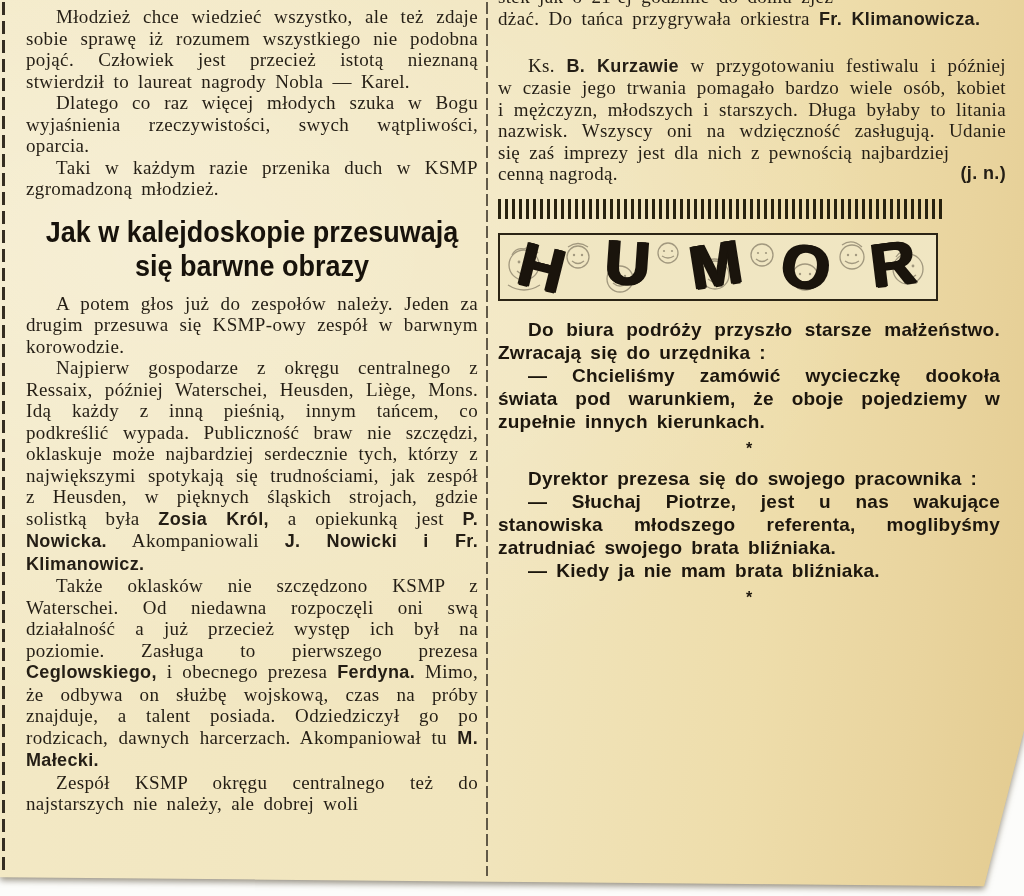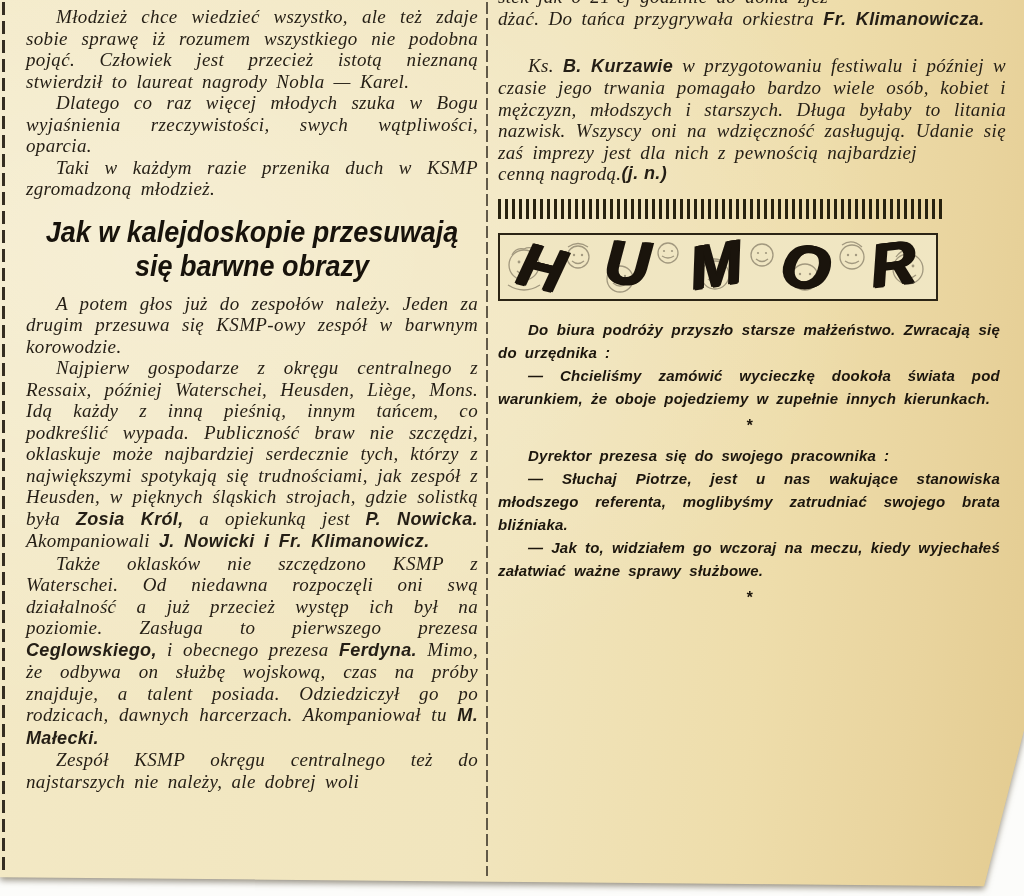--- a/index.html
+++ b/index.html
@@ -1,18 +1,18 @@
 <!DOCTYPE html>
 <html lang="pl"><head>
 <meta charset="utf-8">
 <style>
   html,body{margin:0;padding:0;}
   body{width:1024px;height:896px;background:#fcfcfa;overflow:hidden;
        font-family:"Liberation Serif","DejaVu Serif",serif;}
-  .canvas{position:relative;width:1024px;height:896px;font-style:italic;}
+  .canvas{position:relative;width:1024px;height:896px;}
   .paper-wrap{position:absolute;inset:0;filter:drop-shadow(0 3px 3px rgba(70,58,34,.55));}
   .paper{position:absolute;inset:0;
     clip-path:polygon(0 0,100% 0,100% 81.5%,96.1% 98.9%,0 97.9%);
     background:
       radial-gradient(120% 90% at 15% 28%, rgba(255,255,255,.28), transparent 60%),
       linear-gradient(97deg,#f3e9c6 0%,#f1e5bd 50%,#eeddab 74%,#e9d49e 88%,#e3cb90 100%);
     color:#241e15;}
   .rule-left{position:absolute;left:2px;top:2px;height:870px;width:3px;
     background:repeating-linear-gradient(180deg,#352e22 0 13px,transparent 13px 19px);}
   .rule-center{position:absolute;left:486px;top:2px;height:874px;width:2px;opacity:.8;
@@ -24,41 +24,41 @@
        letter-spacing:.35px;word-spacing:4px;hyphens:auto;}
   .ind{text-indent:30px;}
   .b{font-family:"Liberation Sans","DejaVu Sans",sans-serif;font-weight:bold;font-size:.95em;}
   .headline{margin:17px 0 12px;font-family:"Liberation Sans","DejaVu Sans",sans-serif;
     font-weight:bold;font-size:27px;line-height:32px;text-align:center;color:#17120b;
     transform:scaleY(1.06);}
   .cut-line{height:8px;overflow:hidden;}
   .cut-line span{display:block;margin-top:-14px;font-size:19px;line-height:21.5px;
     word-spacing:4px;letter-spacing:.35px;}
   .gap-after{margin-bottom:24px;}
-  .line-split{display:flex;justify-content:flex-start;font-size:19px;line-height:21.5px;
+  .line-split{display:flex;justify-content:space-between;font-size:19px;line-height:21.5px;
     letter-spacing:.35px;}
   .stripe-bar{margin-top:14px;width:447px;height:20px;
     background:repeating-linear-gradient(90deg,#28220f 0 3px,rgba(40,34,15,0) 3px 7px);}
   .humor-banner{position:relative;margin-top:14px;width:436px;height:64px;
     border:2px solid #2b2415;background:#f0e6c2;}
   .crowd{position:absolute;inset:0;width:100%;height:100%;}
   .humor-title{position:absolute;left:0;right:0;top:-10px;bottom:-6px;
     display:flex;justify-content:space-around;align-items:center;
     font-family:"Liberation Sans","DejaVu Sans",sans-serif;font-weight:bold;
     font-size:62px;color:#1a140c;}
   .humor-title .ltr{display:inline-block;line-height:1;
     text-shadow:1.5px 0 currentColor,-1.5px 0 currentColor,0 1px currentColor;}
   .humor-title .ltr:nth-child(1){transform:rotate(14deg) translateY(3px);}
   .humor-title .ltr:nth-child(2){transform:rotate(4deg) translateY(-2px);}
   .humor-title .ltr:nth-child(3){transform:rotate(-9deg);}
   .humor-title .ltr:nth-child(4){transform:rotate(9deg) translateY(2px);}
   .humor-title .ltr:nth-child(5){transform:rotate(-7deg) translateY(-1px);}
   .jokes{margin-top:17px;width:502px;}
   .joke{margin:0;font-family:"Liberation Sans","DejaVu Sans",sans-serif;font-weight:bold;
-    font-size:15px;line-height:23px;text-align:justify;letter-spacing:.25px;
+    font-size:19px;line-height:23px;text-align:justify;letter-spacing:.25px;
     word-spacing:3.5px;color:#1c160d;hyphens:auto;}
   .sep{margin:7px 0 9px;text-align:center;font-family:"Liberation Sans",sans-serif;
     font-weight:bold;font-size:16px;color:#1c160d;}
 </style>
 </head>
 <body>
 
 <div class="canvas">
   <div class="paper-wrap">
     <div class="paper">
@@ -146,19 +146,19 @@
               <span class="ltr">R</span>
             </div>
         </div>
 
         <div class="jokes">
           <p class="joke ind">Do biura podróży przyszło starsze małżeństwo. Zwracają się do urzędnika :</p>
           <p class="joke ind">— Chcieliśmy zamówić wycieczkę dookoła świata pod warunkiem, że oboje pojedziemy w zupełnie innych kierunkach.</p>
           <div class="sep">*</div>
           <p class="joke ind">Dyrektor prezesa się do swojego pracownika :</p>
           <p class="joke ind">— Słuchaj Piotrze, jest u nas wakujące stanowiska młodszego referenta, moglibyśmy zatrudniać swojego brata bliźniaka.</p>
-          <p class="joke ind">— Jak to, widziałem go wczoraj na meczu, kiedy wyjechałeś załatwiać ważne sprawy służbowe.</p>
+          <p class="joke ind">— Kiedy ja nie mam brata bliźniaka.</p>
           <div class="sep">*</div>
         </div>
       </div>
     </div>
   </div>
 </div>
 
 </body></html>

